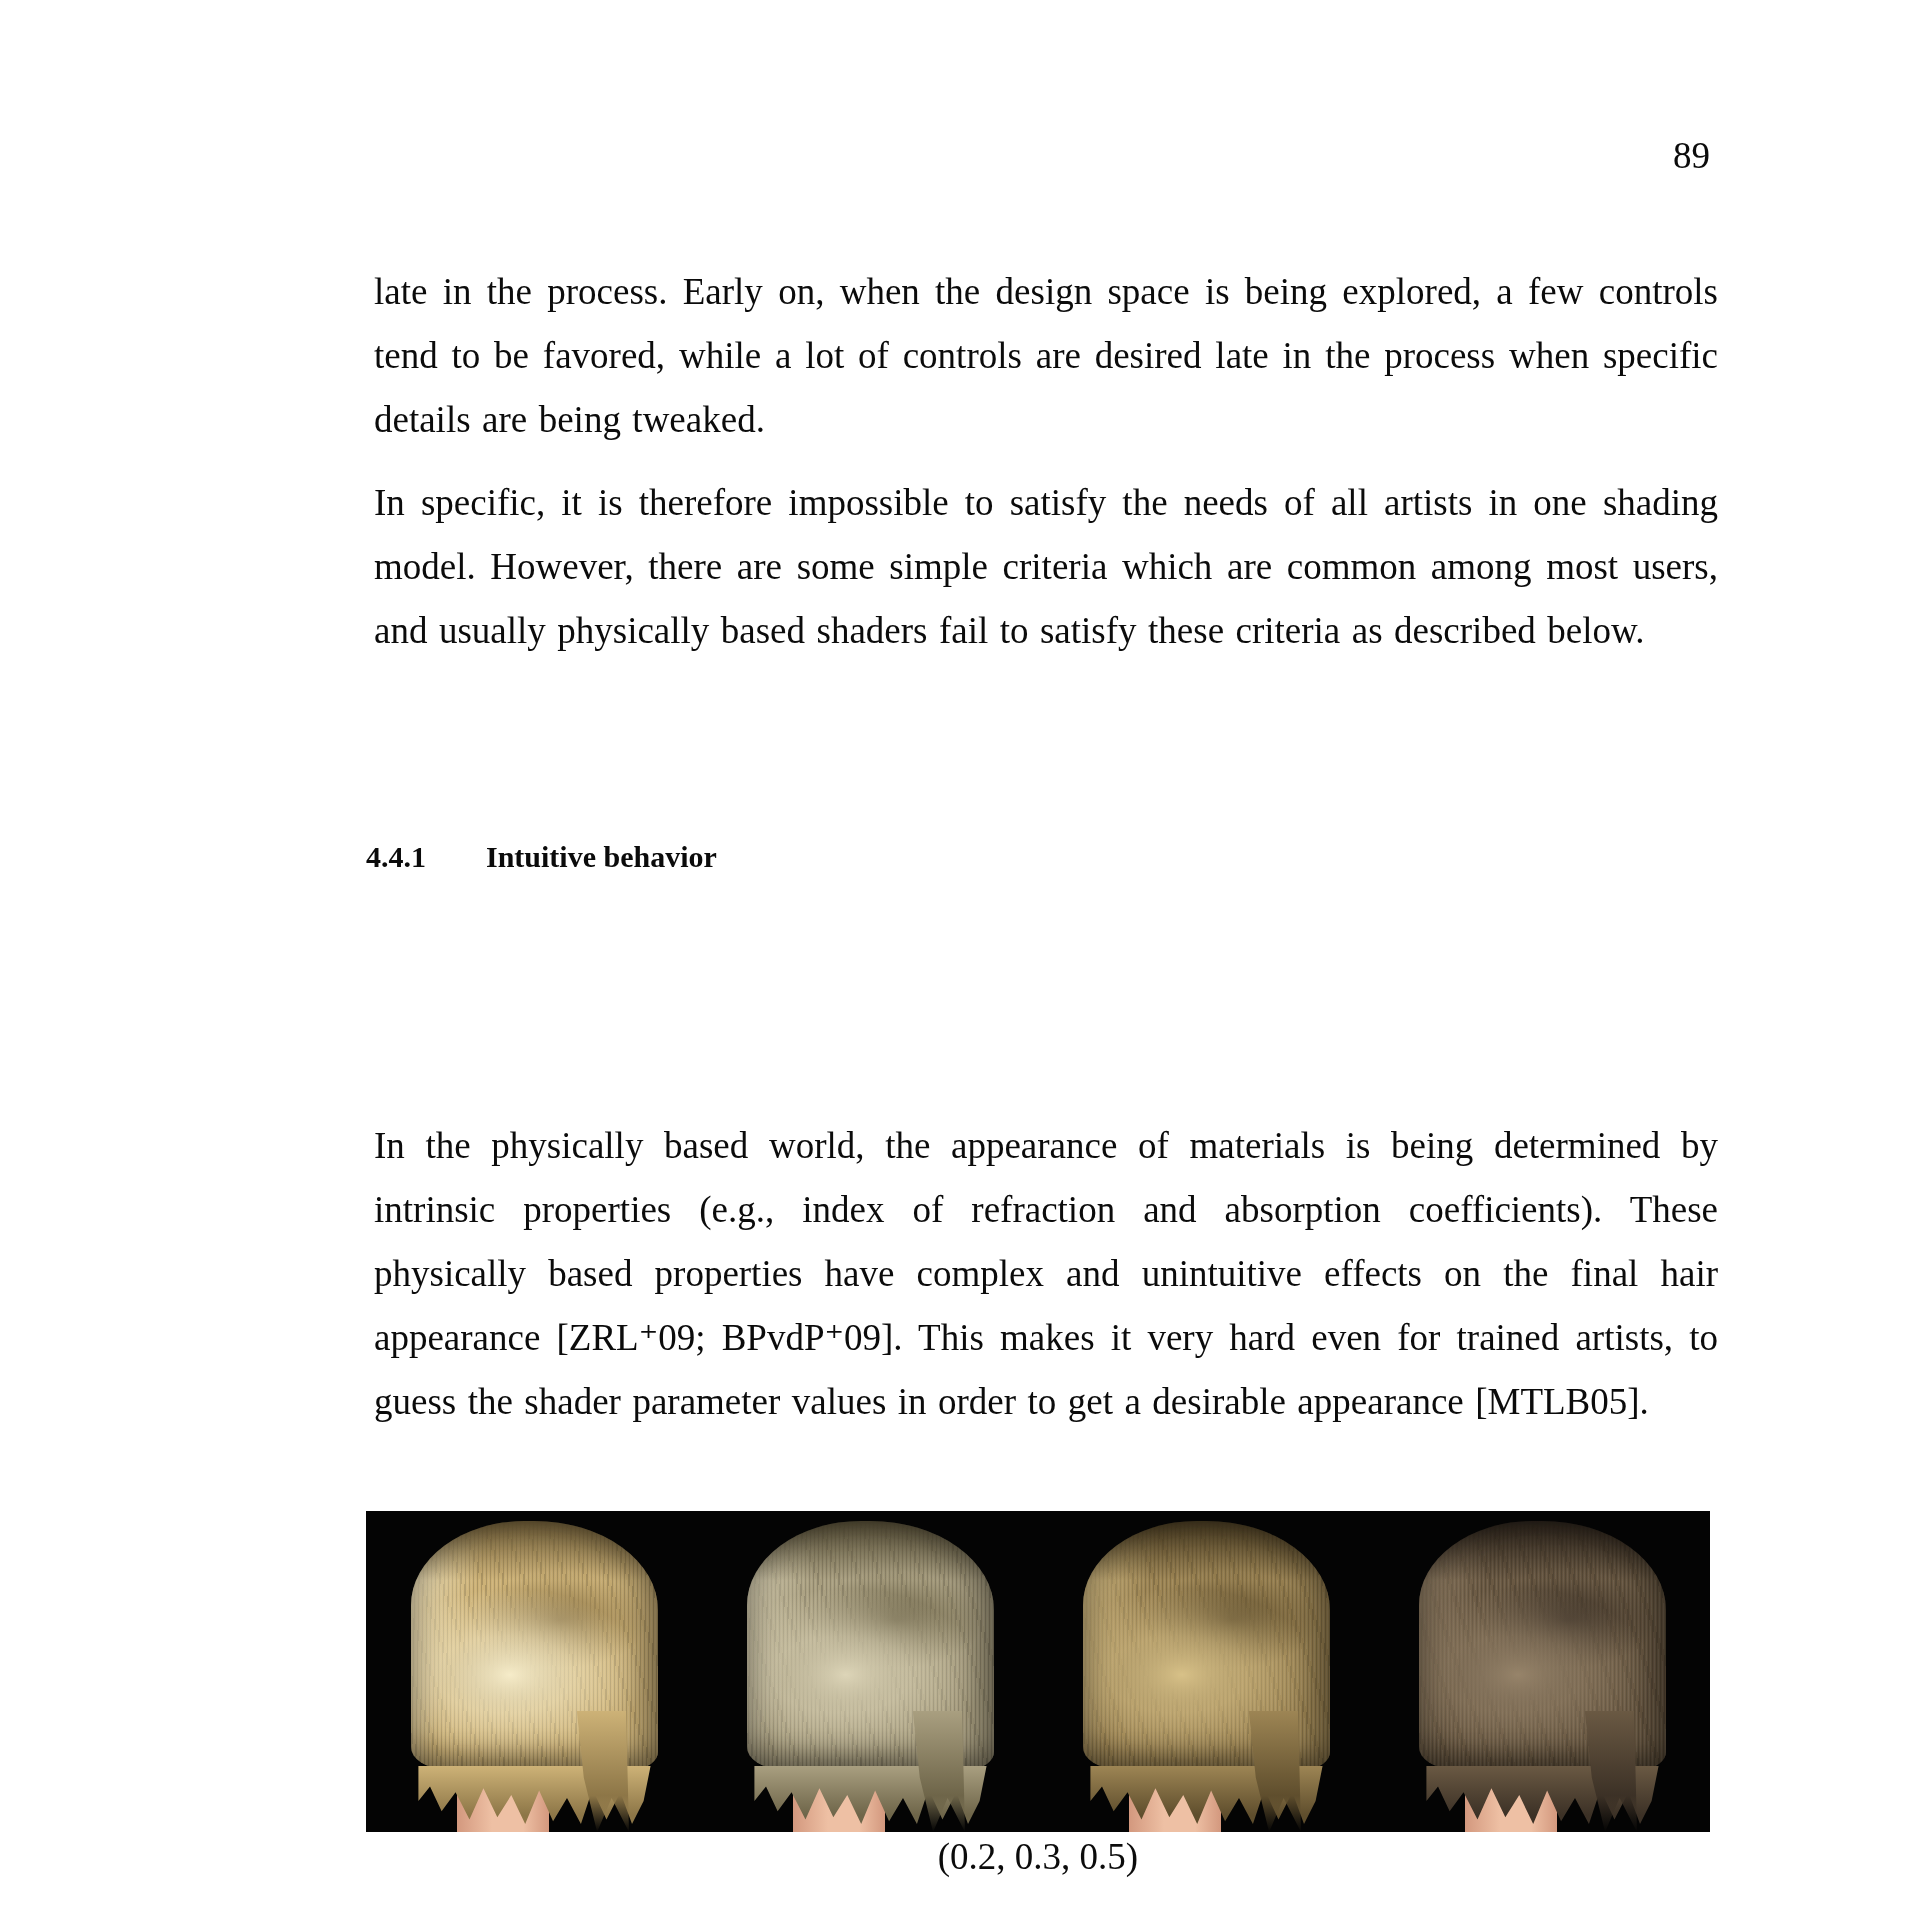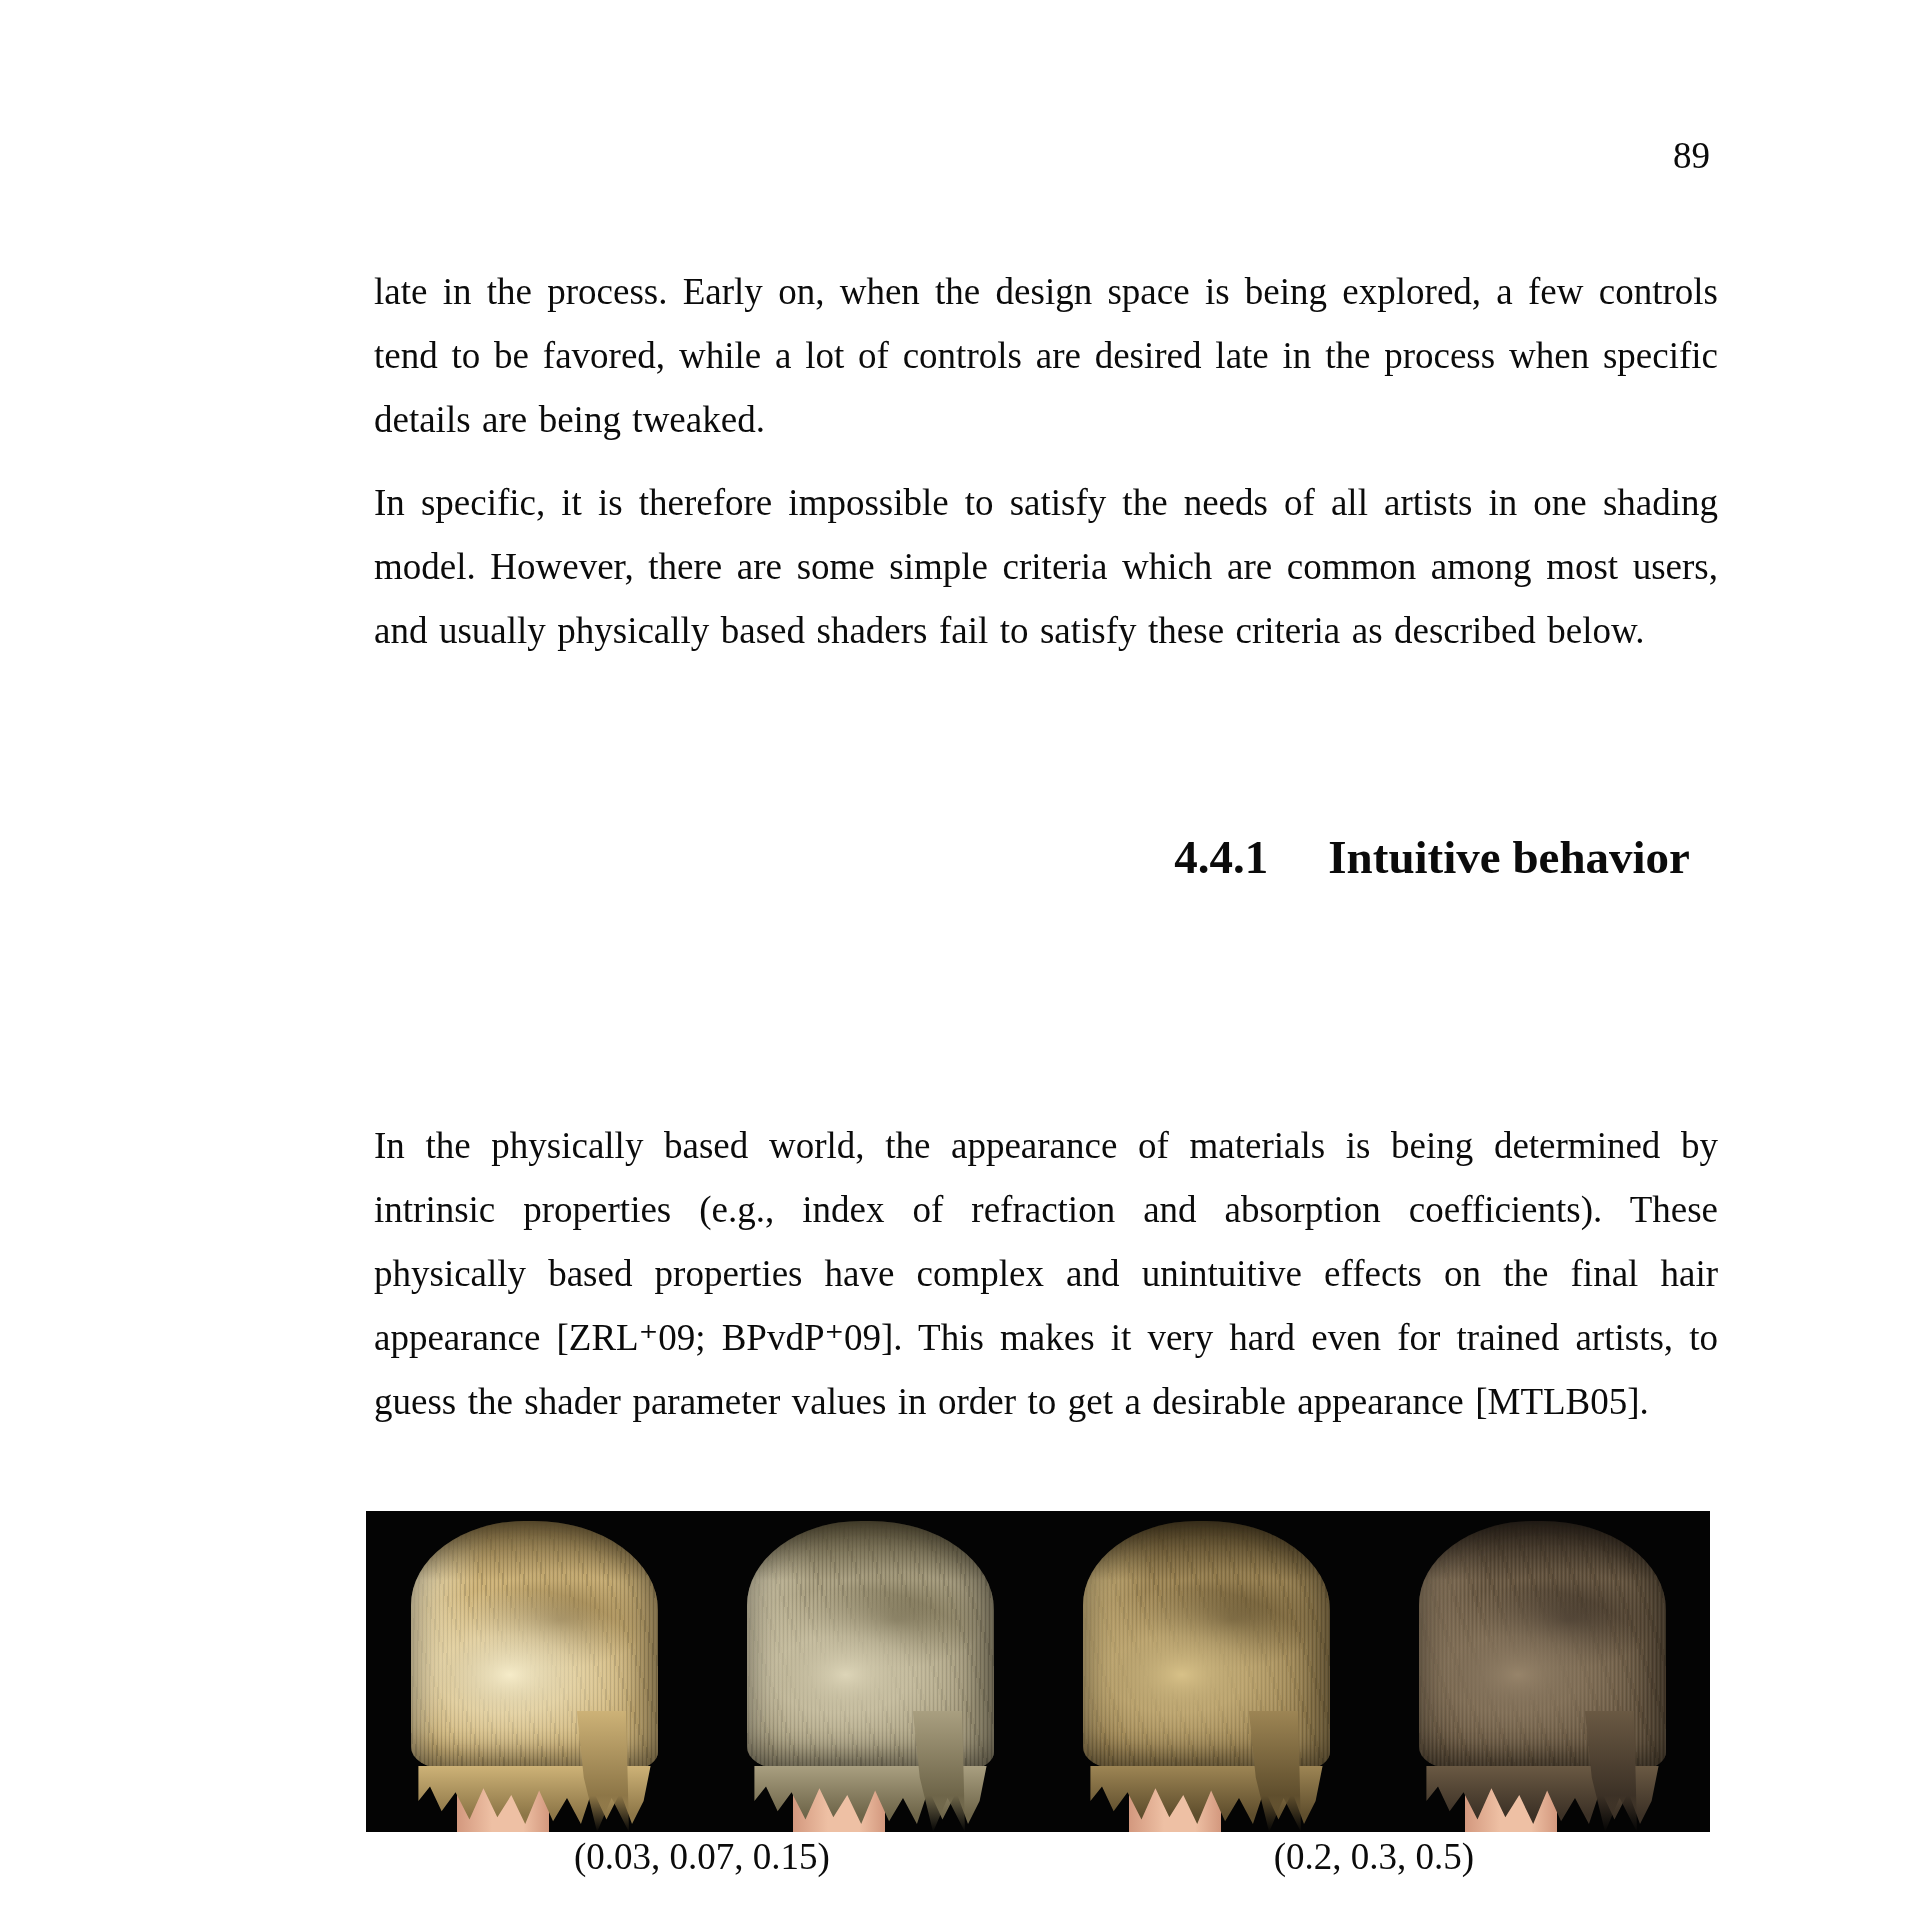--- a/index.html
+++ b/index.html
@@ -20,25 +20,24 @@
     word-spacing:0.06em;
   }
   .pageno{
     position:absolute;
     left:366px;width:1344px;top:133px;
     font-size:37px;line-height:46px;
     text-align:right;
   }
   .section-heading{
     position:absolute;
-    left:346px;width:1344px;top:828px;
-    font-size:47px;line-height:58px;
+    left:366px;width:1344px;top:828px;
+    font-size:30px;line-height:58px;
     font-weight:bold;
     margin:0;
-    text-align:right;
   }
   .section-heading .sec-num{margin-right:60px;}
   .figure-strip{
     position:absolute;
     left:366px;top:1511px;
     width:1344px;height:321px;
     background:var(--bg,#030303);
     display:flex;
   }
   .head-cell{
@@ -145,20 +144,19 @@
       <div class="hair-wisp"></div>
     </div>
     <div class="head-cell" style="--base: #6a5943; --hi: #97846a; --sh: #3c3126; --top: #2b231b;">
       <div class="neck"></div>
       <div class="hair"></div>
       <div class="hair-wisp"></div>
     </div>
   </div>
 
   <div class="figure-labels">
-    <span>(0.03, 0.07, 0.15)</span>
     <span>(0.2, 0.3, 0.5)</span>
   </div>
 
   <p class="caption"></p>
 
 </div>
 
 
 </body></html>

